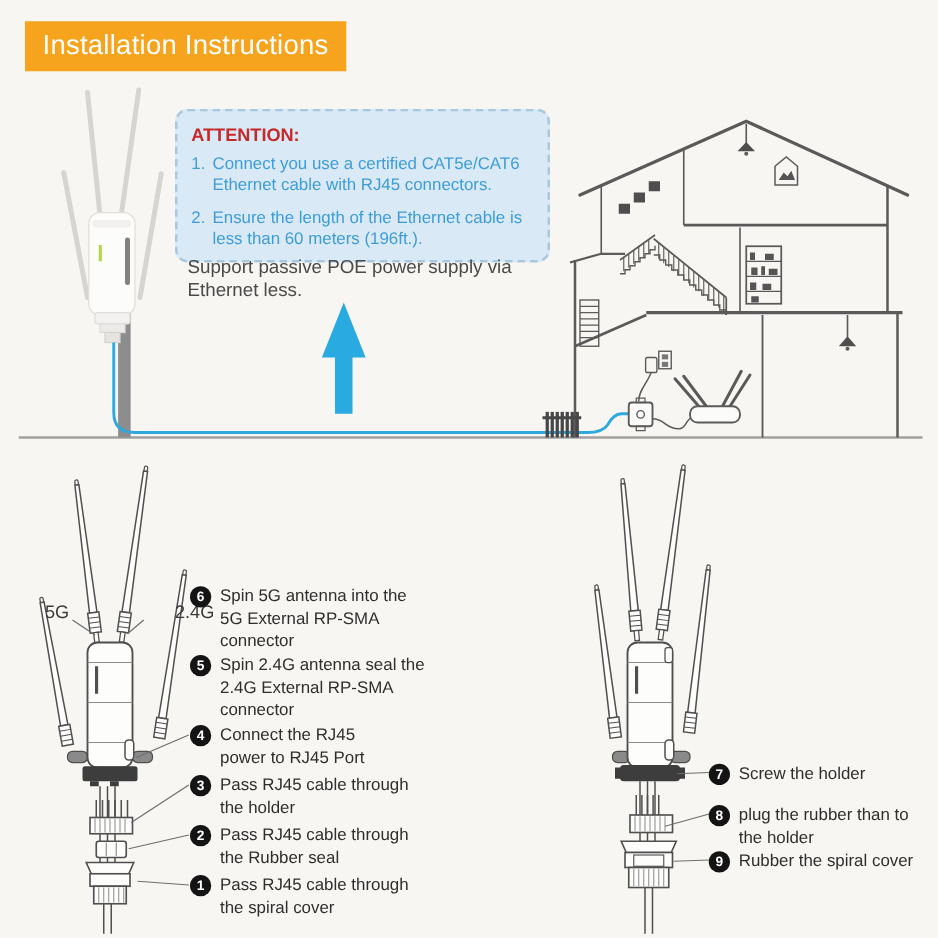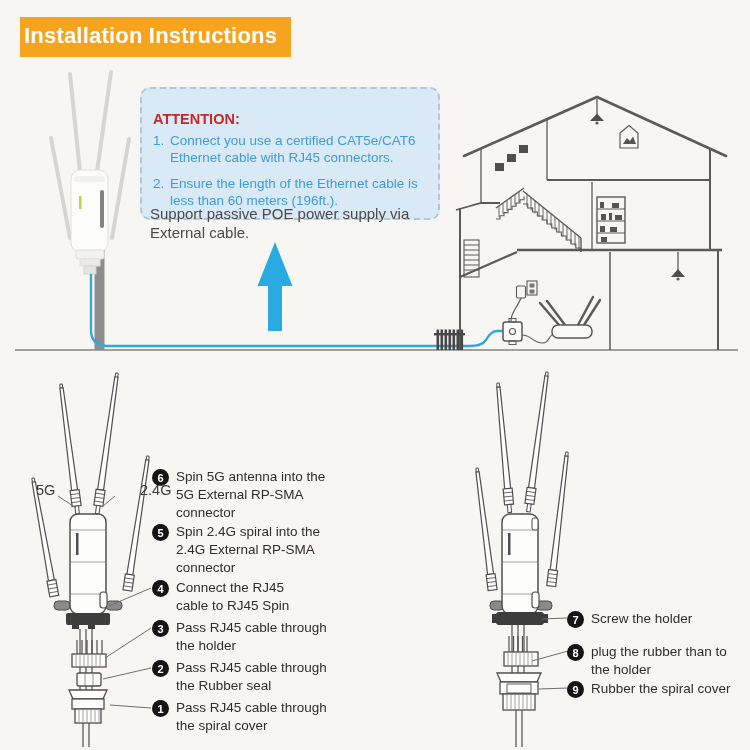--- a/index.html
+++ b/index.html
@@ -1,21 +1,21 @@
 <!DOCTYPE html>
 <html><head>
 <meta charset="utf-8">
 <style>
   html,body{margin:0;padding:0;}
   body{font-family:"Liberation Sans", sans-serif;}
   .canvas{position:relative;width:750px;height:750px;background:#f7f6f3;overflow:hidden;}
   .banner{position:absolute;left:20px;top:17px;background:#f6a41d;color:#fff;
-          font-size:22px;font-weight:bold;padding:6px 14px 8px 4px;letter-spacing:.2px;}
+          font-size:22px;font-weight:normal;padding:6px 14px 8px 14px;letter-spacing:.2px;}
   .attention{position:absolute;left:140px;top:87px;width:274px;background:#d9e9f5;
-             border:2px dashed #a9c8de;border-radius:10px;padding:22px 11px 9px 11px;}
+             border:2px dashed #a9c8de;border-radius:10px;padding:12px 11px 9px 11px;}
   .att-title{color:#c5292a;font-weight:bold;font-size:14.5px;margin-bottom:6px;}
   .att-item{display:flex;color:#3e9dd8;font-size:13.5px;line-height:16.5px;margin-bottom:10px;}
   .att-item:last-child{margin-bottom:0;}
   .att-num{flex:none;width:17px;}
   .note{position:absolute;left:150px;top:204px;color:#4a4a4a;font-size:15px;line-height:19px;}
   .ant-label{position:absolute;color:#3a3a3a;font-size:14.5px;}
   .step{position:absolute;display:flex;gap:7px;color:#2e2e2e;font-size:13.5px;line-height:18px;}
   .badge{flex:none;width:17px;height:17px;border-radius:50%;background:#141414;color:#fff;
          font-size:11px;font-weight:bold;display:flex;align-items:center;justify-content:center;margin-top:1px;}
   .sline{display:block;}
@@ -304,47 +304,47 @@
       <span class="att-num">2.</span>
       <span>
         <span class="sline">Ensure the length of the Ethernet cable is</span>
         <span class="sline">less than 60 meters (196ft.).</span>
       </span>
     </div>
   </div>
 
   <div class="note">
     <span class="sline">Support passive POE power supply via</span>
-    <span class="sline">External cable.</span>
+    <span class="sline">Ethernet less.</span>
   </div>
 
   <div class="ant-label" style="left:36px;top:482px;">5G</div>
   <div class="ant-label" style="left:104px;top:482px;margin-left:36px;">2.4G</div>
 
   <div class="step" style="left:152px;top:468px;">
     <span class="badge">6</span>
     <span>
       <span class="sline">Spin 5G antenna into the</span>
       <span class="sline">5G External RP-SMA</span>
       <span class="sline">connector</span>
     </span>
   </div>
   <div class="step" style="left:152px;top:523px;">
     <span class="badge">5</span>
     <span>
-      <span class="sline">Spin 2.4G spiral into the</span>
+      <span class="sline">Spin 2.4G antenna seal the</span>
       <span class="sline">2.4G External RP-SMA</span>
       <span class="sline">connector</span>
     </span>
   </div>
   <div class="step" style="left:152px;top:579px;">
     <span class="badge">4</span>
     <span>
       <span class="sline">Connect the RJ45</span>
-      <span class="sline">cable to RJ45 Spin</span>
+      <span class="sline">power to RJ45 Port</span>
     </span>
   </div>
   <div class="step" style="left:152px;top:619px;">
     <span class="badge">3</span>
     <span>
       <span class="sline">Pass RJ45 cable through</span>
       <span class="sline">the holder</span>
     </span>
   </div>
   <div class="step" style="left:152px;top:659px;">

